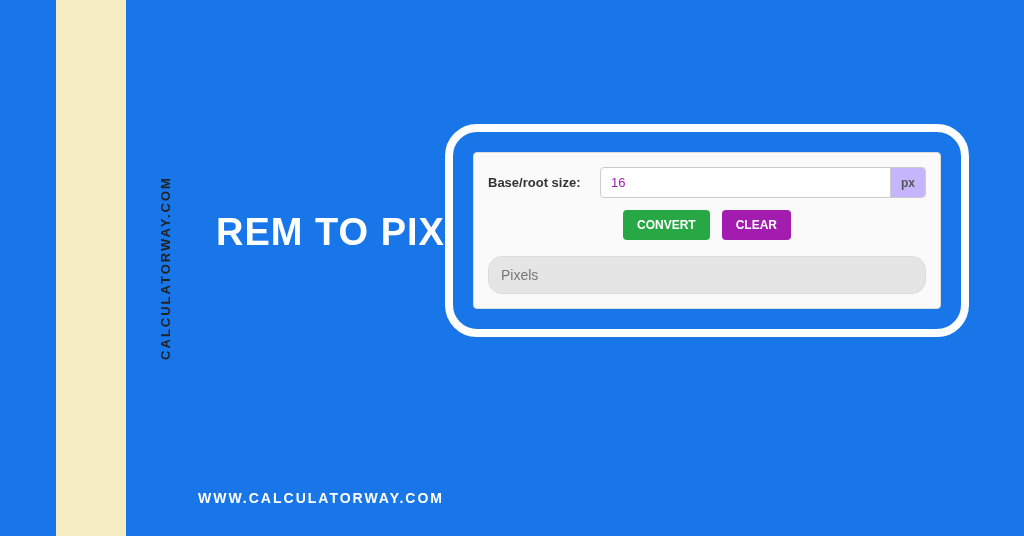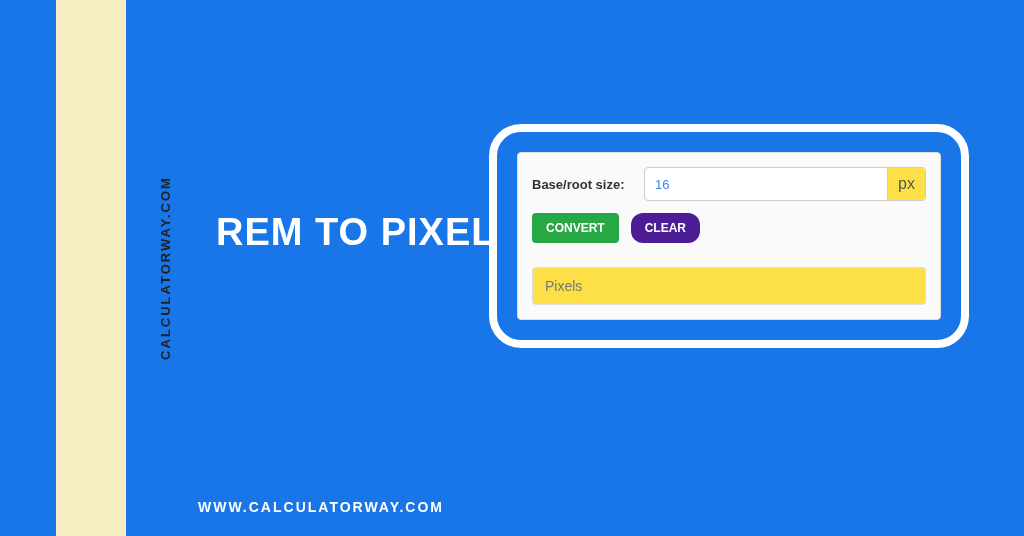--- a/index.html
+++ b/index.html
@@ -38,31 +38,31 @@
       color: #fff;
       font-size: 38px;
       font-weight: 800;
       letter-spacing: 1px;
       line-height: 1.2;
       margin-left: 48px;
     }
     .footer-url {
       position: absolute;
       left: 198px;
-      bottom: 21px;
+      bottom: 30px;
       color: #fff;
       font-size: 14px;
       font-weight: 600;
       letter-spacing: 2px;
     }
     .converter-card-outer {
       position: absolute;
       right: 55px;
       top: 124px;
-      width: 480px;
+      width: 524px;
       background: #1976e8;
       border: 8px solid #fff;
       border-radius: 32px;
       padding: 20px;
     }
     .converter-card {
       background: #fafafa;
       border: 1px solid #ddd;
       border-radius: 4px;
       padding: 14px;
@@ -85,56 +85,58 @@
       border-radius: 4px;
       overflow: hidden;
       background: #fff;
     }
     .input-field {
       flex: 1;
       border: none;
       padding: 7px 10px;
       font-size: 13px;
       outline: none;
-      color: #3b82f6;
+      color: #a21caf;
       background: transparent;
     }
     .input-addon {
-      background: #fde047;
+      background: #c4b5fd;
       border-left: 1px solid #ccc;
       padding: 7px 10px;
-      font-size: 16px;
+      font-size: 12px;
       color: #555;
       display: flex;
       align-items: center;
+      font-weight: bold;
     }
     .button-row {
       display: flex;
       gap: 12px;
-      margin-bottom: 24px;
+      margin-bottom: 16px;
       margin-top: 4px;
+      justify-content: center;
     }
     .btn {
       border: none;
       border-radius: 4px;
       padding: 8px 14px;
       font-size: 12px;
       font-weight: 600;
       color: #fff;
       cursor: pointer;
     }
     .btn-convert { background: #28a745; }
-    .btn-clear { background: #4c1d95; border-radius: 12px; }
+    .btn-clear { background: #a21caf; }
     .output-box {
       border: 1px solid #ddd;
-      border-radius: 4px;
+      border-radius: 14px;
       padding: 10px 12px;
       font-size: 14px;
       color: #777;
-      background: #fde047;
+      background: #e5e5e5;
     }
   </style>
 </head>
 <body>
 
 <div class="cream-stripe"></div>
 
 <div class="vertical-text">CALCULATORWAY.COM</div>
 
 <div class="title">

